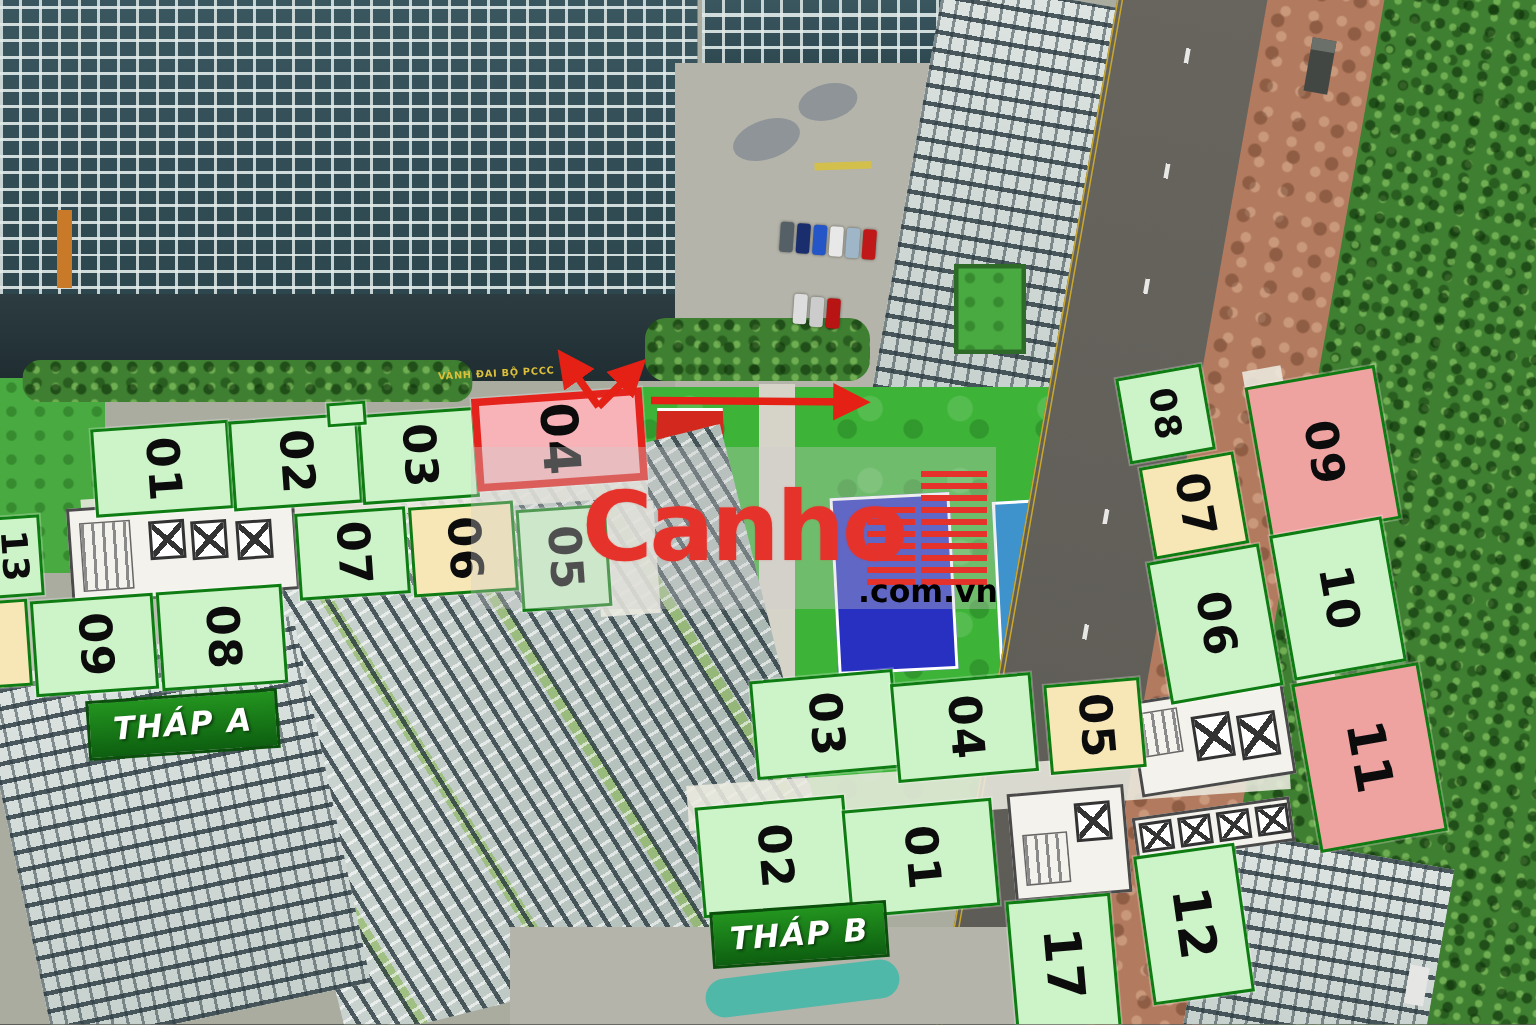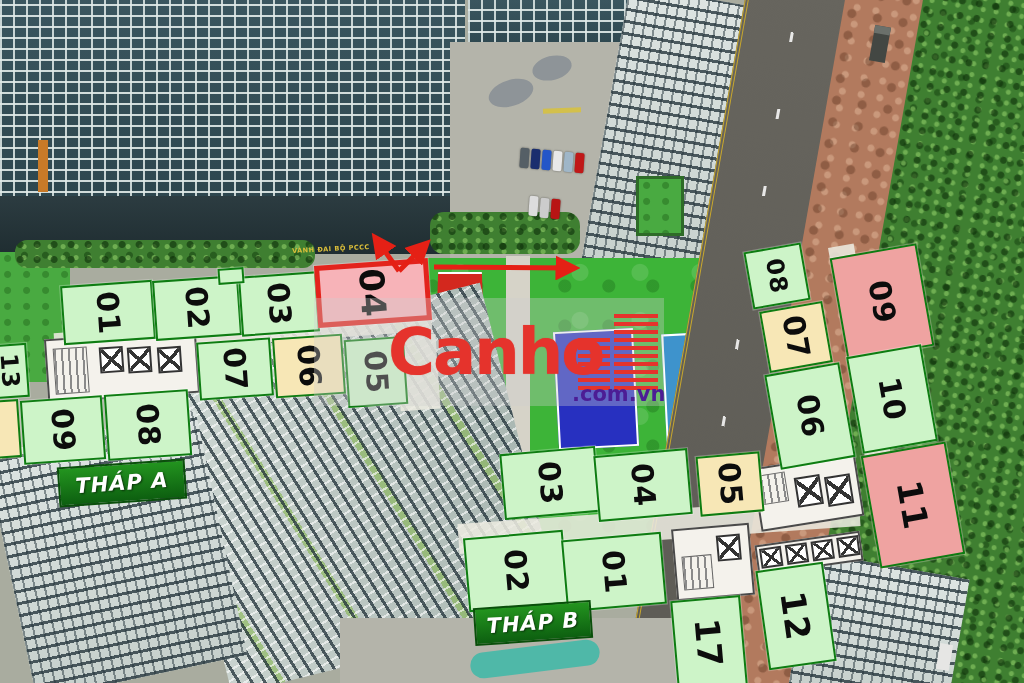--- a/index.html
+++ b/index.html
@@ -56,21 +56,21 @@
   .hl{background:#f7b3b8;border:5px solid #e3231c;}
   .num{font-weight:700;font-size:30px;color:#0c0c0c;transform:rotate(90deg);letter-spacing:1px;line-height:1;}
   .num.s{font-size:24px;} .num.l{font-size:34px;}
   .tower-label{position:absolute;display:flex;align-items:center;justify-content:center;z-index:11;
     background:linear-gradient(#23941f,#0d5f10);border:2px solid #0a4f0b;color:#fff;
     font-style:italic;font-weight:900;font-size:21px;letter-spacing:1px;text-shadow:1px 1px 2px rgba(0,0,0,.55);}
   .road-label{position:absolute;z-index:12;font-size:6.5px;font-weight:700;color:#dcbf3a;letter-spacing:.5px;}
   
   .wm-backdrop{position:absolute;background:rgba(205,205,205,.35);z-index:20;}
   .wm-text{position:absolute;z-index:21;color:#e5332c;font-weight:900;letter-spacing:-2px;font-size:64px;line-height:1;text-shadow:0 0 1px rgba(229,51,44,.6);}
-  .wm-tld{position:absolute;z-index:21;color:#4c1d95;font-weight:900;font-size:21px;letter-spacing:0;}
+  .wm-tld{position:absolute;z-index:21;color:#000000;font-weight:900;font-size:21px;letter-spacing:0;}
   .wm-icon{position:absolute;z-index:21;width:80px;height:78px;}
   .wm-icon .t1{position:absolute;left:0;bottom:0;width:32px;height:52px;
     background:repeating-linear-gradient(0deg,#e5332c 0 4px,transparent 4px 8px);}
   .wm-icon .t2{position:absolute;right:0;bottom:0;width:44px;height:76px;
     background:repeating-linear-gradient(0deg,#e5332c 0 4px,transparent 4px 8px);}
   svg.arrows{position:absolute;left:0;top:0;z-index:22;pointer-events:none;}
 </style>
 </head>
 <body>
 

